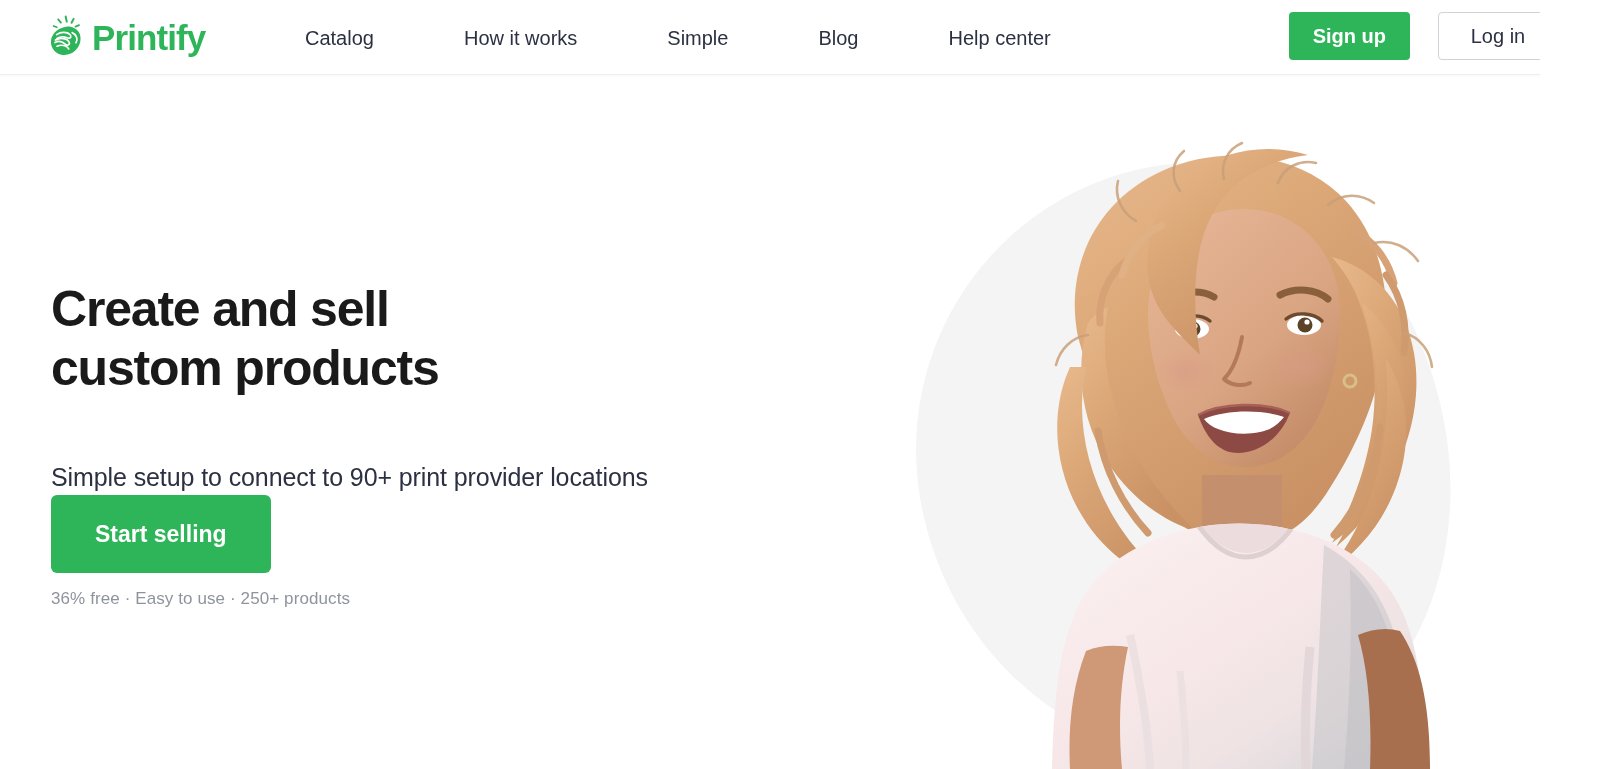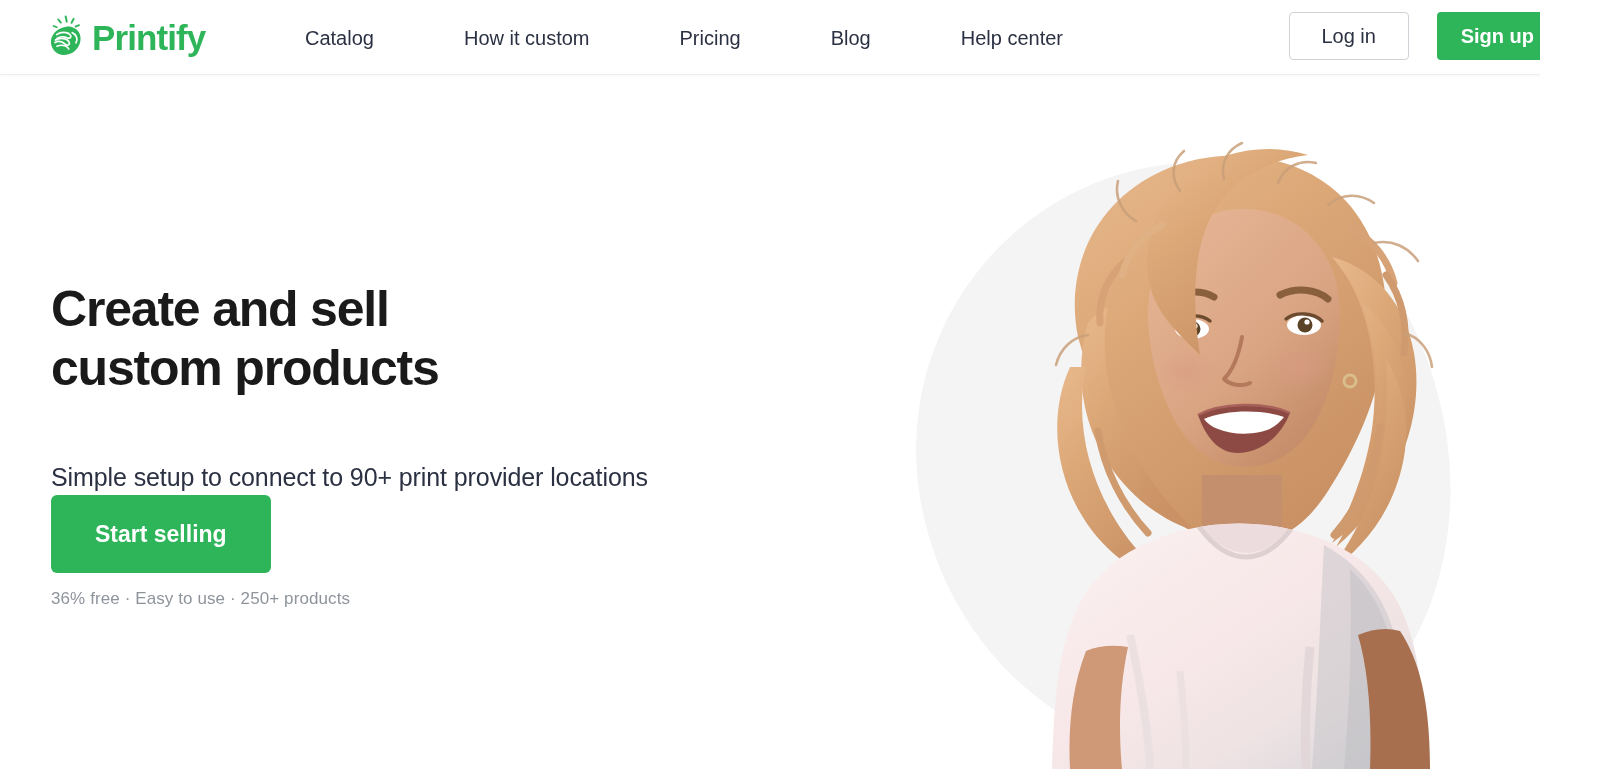--- a/index.html
+++ b/index.html
@@ -221,29 +221,29 @@
 
             <path d="M24.2 17.6c2.1 0.9 3.7 2.6 4.4 4.7 0.6 1.8 0.4 3.9-0.6 5.5" fill="none" stroke="#ffffff" stroke-width="1.7" stroke-linecap="round"></path>
           </g>
         </svg>
       </span>
       <span id="logo-word">Printify</span>
     </a>
 
     <nav id="nav">
       <a class="nav-link" href="#">Catalog</a>
-      <a class="nav-link" href="#">How it custom</a>
-      <a class="nav-link" href="#">Pricing</a>
+      <a class="nav-link" href="#">How it works</a>
+      <a class="nav-link" href="#">Simple</a>
       <a class="nav-link" href="#">Blog</a>
       <a class="nav-link" href="#">Help center</a>
     </nav>
 
     <div id="header-actions">
+      <button id="btn-signup">Sign up</button>
       <button id="btn-login">Log in</button>
-      <button id="btn-signup">Sign up</button>
     </div>
 
   </header>
 
   <section id="hero">
 
     <div id="hero-copy">
       <h1 id="hero-title">Create and sell
 custom products</h1>
       <p id="hero-subtitle">Simple setup to connect to 90+ print provider locations</p>

